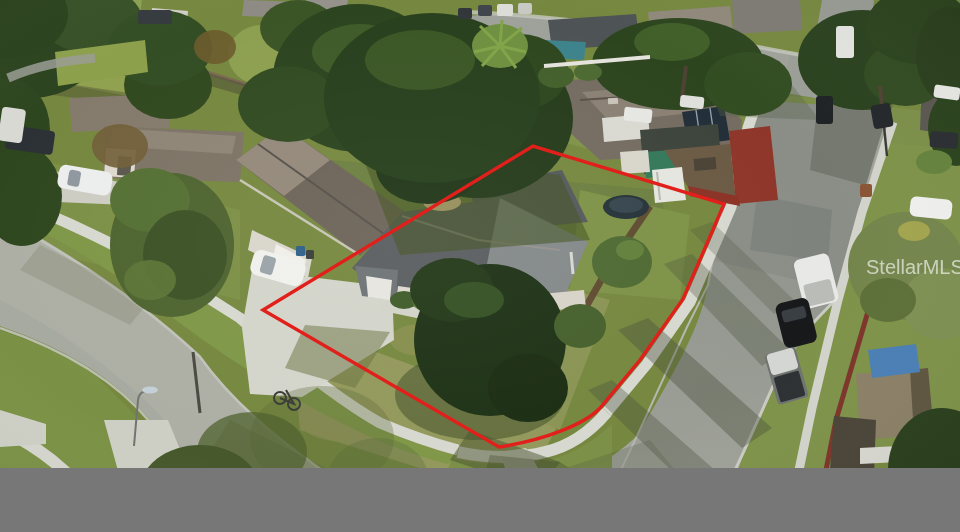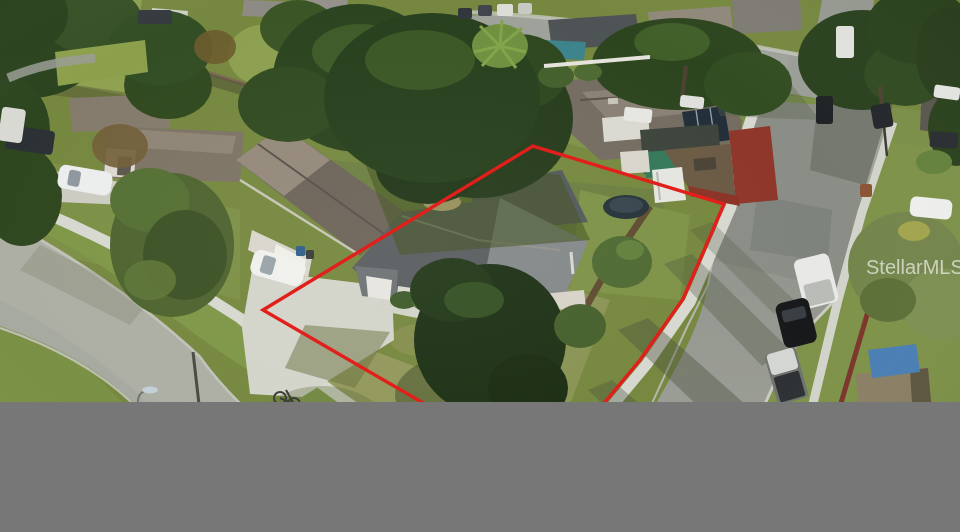--- a/index.html
+++ b/index.html
@@ -1,16 +1,16 @@
 <!DOCTYPE html>
 <html><head>
 <meta charset="utf-8">
 <style>
   html,body{margin:0;padding:0;background:#777;}
-  #stage{width:960px;height:402px;overflow:hidden;position:relative;font-family:"Liberation Sans",sans-serif;}
+  #stage{width:960px;height:468px;overflow:hidden;position:relative;font-family:"Liberation Sans",sans-serif;}
 </style>
 </head>
 <body>
 <div id="stage">
 <svg width="960" height="532" viewBox="0 0 960 532">
 <defs>
   <radialGradient id="lawnlight" cx="50%" cy="50%" r="70%">
     <stop offset="0%" stop-color="#8ea052"></stop>
     <stop offset="100%" stop-color="#74883f"></stop>
   </radialGradient>

